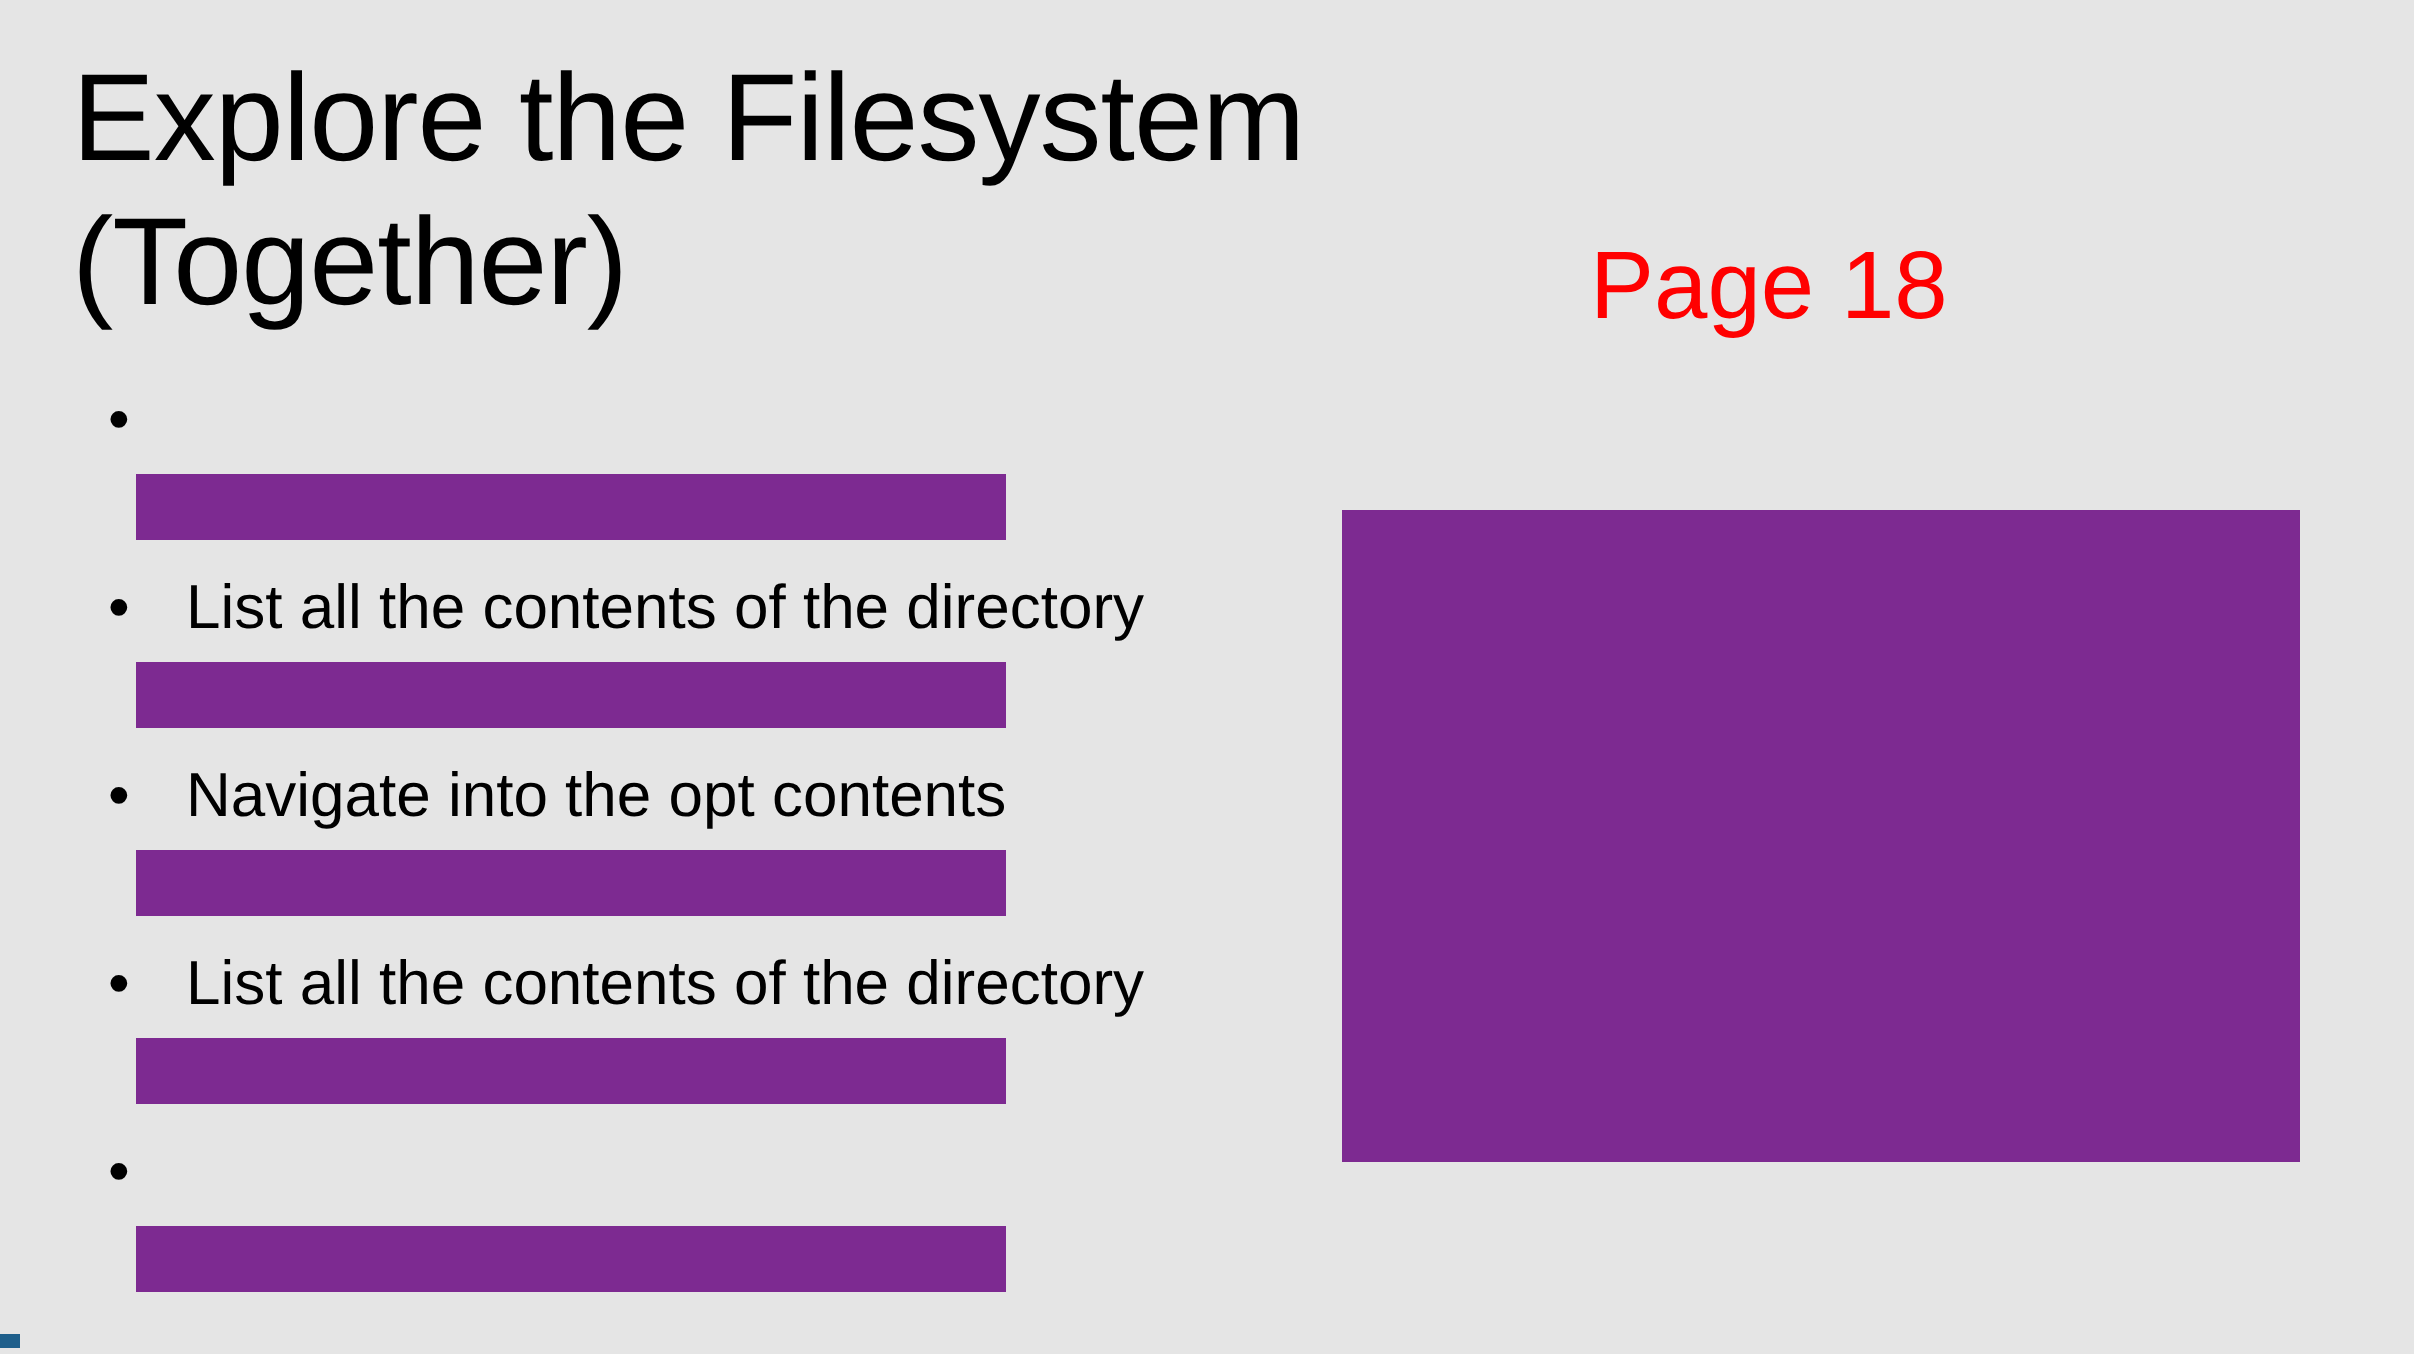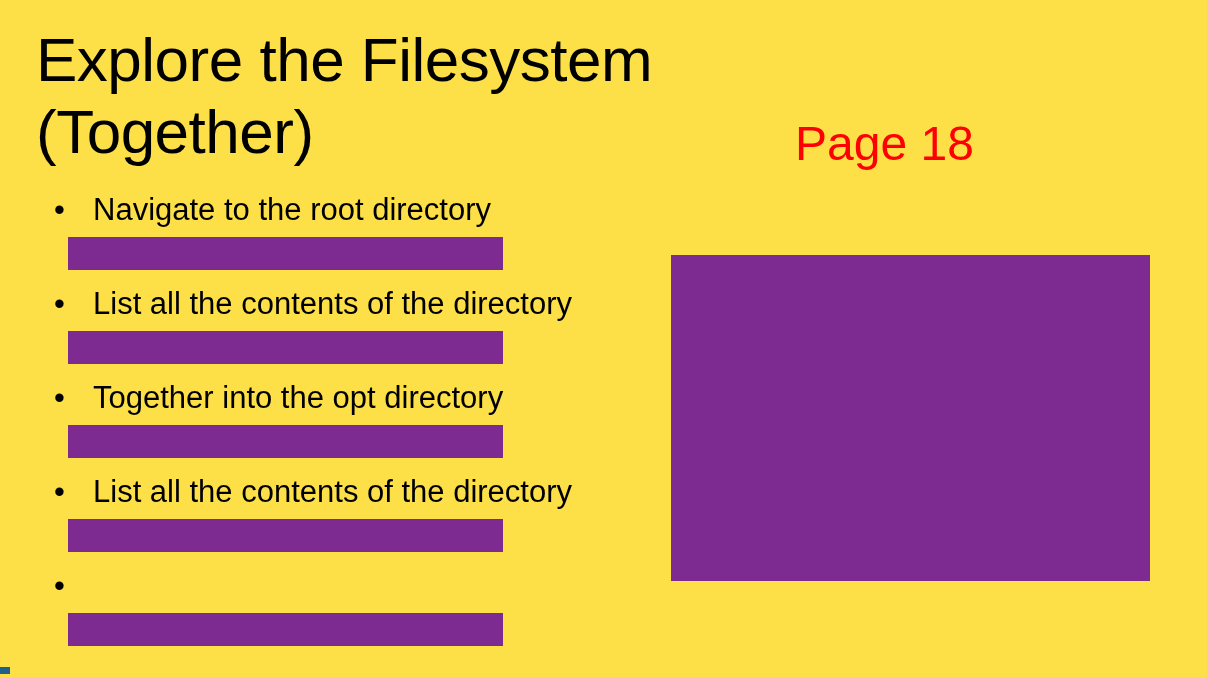--- a/index.html
+++ b/index.html
@@ -119,48 +119,47 @@
     left: 0px;
     top: 667px;
     width: 10px;
     height: 7px;
     background: #1f5f8b;
   }
 </style>
 </head>
 <body>
 
-<div class="slide" style="background: #fde047;">
+<div class="slide" style="background: #e5e5e5;">
 
   <h1 class="slide-title" style="color: rgb(0, 0, 0);">Explore the Filesystem (Together)</h1>
 
   <div class="page-label" style="color: rgb(255, 0, 0);">Page 18</div>
 
   <ul class="bullet-list">
 
     <li class="bullet-block">
       <span class="bullet-row">
         <span class="bullet-marker">•</span>
-        <span class="bullet-text">Navigate to the root directory</span>
       </span>
       <span class="answer-bar" style="background: rgb(125, 42, 145);"></span>
     </li>
 
     <li class="bullet-block">
       <span class="bullet-row">
         <span class="bullet-marker">•</span>
         <span class="bullet-text">List all the contents of the directory</span>
       </span>
       <span class="answer-bar" style="background: rgb(125, 42, 145);"></span>
     </li>
 
     <li class="bullet-block">
       <span class="bullet-row">
         <span class="bullet-marker">•</span>
-        <span class="bullet-text">Together into the opt directory</span>
+        <span class="bullet-text">Navigate into the opt contents</span>
       </span>
       <span class="answer-bar" style="background: rgb(125, 42, 145);"></span>
     </li>
 
     <li class="bullet-block">
       <span class="bullet-row">
         <span class="bullet-marker">•</span>
         <span class="bullet-text">List all the contents of the directory</span>
       </span>
       <span class="answer-bar" style="background: rgb(125, 42, 145);"></span>

